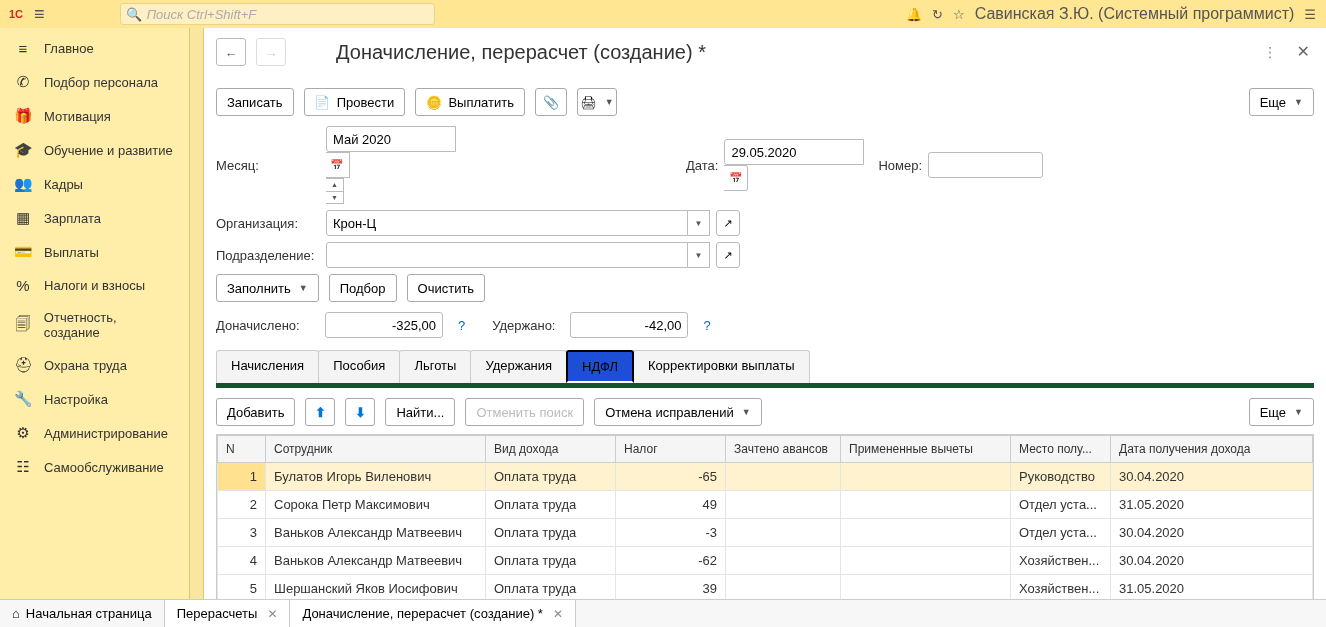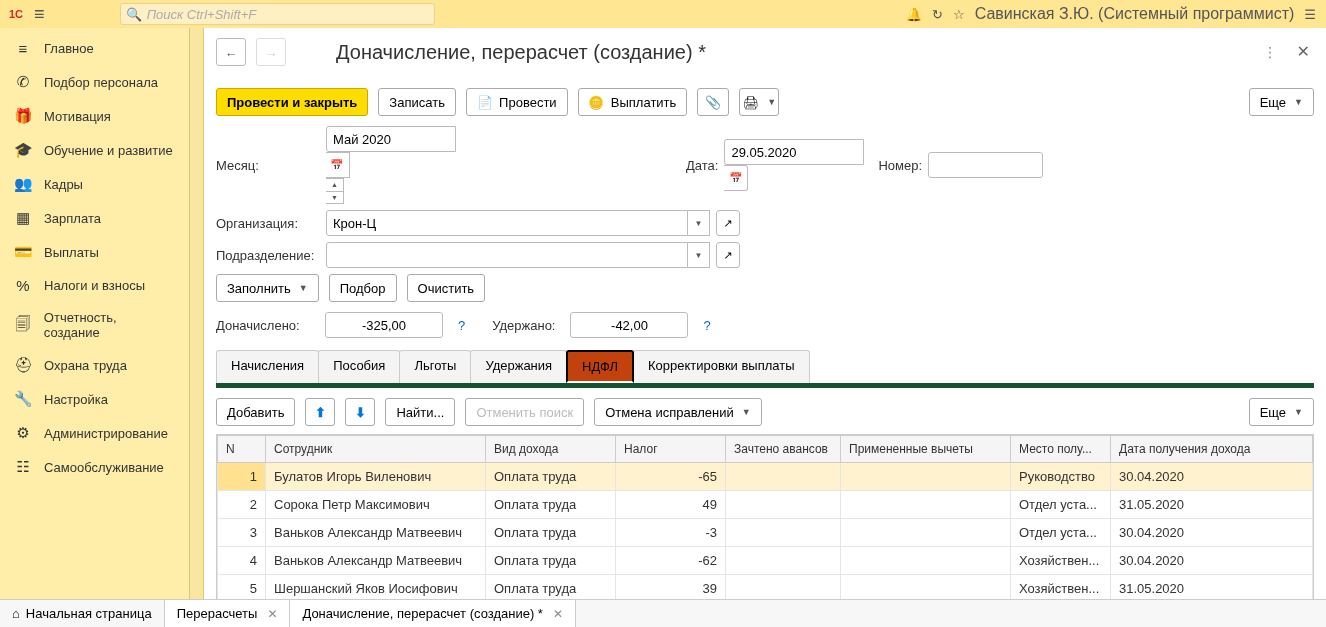--- a/index.html
+++ b/index.html
@@ -46,25 +46,25 @@
   .di { width: 140px; border-radius: 3px 0 0 3px; }
   .num-lbl { margin-left: 14px; margin-right: 6px; }
   .ni { width: 115px; border-radius: 3px; }
   .org-group { display: flex; }
   .oi { width: 362px; border-radius: 3px 0 0 3px; }
   .dd-btn { width: 22px; height: 26px; border: 1px solid #bbb; border-left: none; background: #fff; display: flex; align-items: center; justify-content: center; cursor: pointer; font-size: 8px; color: #555; }
   .ext-btn { width: 24px; height: 26px; border: 1px solid #bbb; border-radius: 3px; margin-left: 6px; background: #fff; display: flex; align-items: center; justify-content: center; cursor: pointer; font-size: 11px; }
   .btn-row { display: flex; gap: 10px; margin-bottom: 10px; }
   .sum-row { display: flex; align-items: center; gap: 15px; margin-bottom: 12px; }
   .sum-row .sl { color: #333; }
-  .sum-row .sv { width: 118px; height: 26px; border: 1px solid #bbb; padding: 0 6px; display: flex; align-items: center; justify-content: center; border-radius: 3px; }
+  .sum-row .sv { width: 118px; height: 26px; border: 1px solid #bbb; padding: 0 6px; display: flex; align-items: center; justify-content: flex-end; border-radius: 3px; }
   .q { color: #0066cc; cursor: pointer; margin-right: 12px; }
   .tabs { display: flex; border-bottom: 5px solid #14532d; }
   .tab { padding: 7px 14px; border: 1px solid #ccc; border-bottom: none; background: #f4f4f4; cursor: pointer; margin-right: -1px; border-radius: 3px 3px 0 0; }
-  .tab.active { background: #c2410c; border: 2px solid #000; border-bottom: 2px solid #fff; position: relative; z-index: 1; font-weight: normal; }
+  .tab.active { background: #1d4ed8; border: 2px solid #000; border-bottom: 2px solid #fff; position: relative; z-index: 1; font-weight: normal; }
   .tab-toolbar { display: flex; gap: 10px; margin-top: 10px; align-items: center; }
   .btn.arrow-blue { color: #0077dd; font-weight: bold; width: 30px; padding: 0; justify-content: center; }
   .btn.disabled { color: #bbb; cursor: default; }
   .table-wrap { margin-top: 8px; border: 1px solid #ccc; }
   table { border-collapse: collapse; width: 100%; }
   th { background: #f5f5f5; border: 1px solid #ccc; padding: 6px 8px; text-align: left; font-weight: normal; color: #333; font-size: 12px; }
   td { border: 1px solid #e5e5e5; padding: 6px 8px; font-size: 13px; color: #333; }
   td.num { text-align: right; }
   tbody tr.sel td { background: #fff3cf; }
   tbody tr.sel td:first-child { background: #ffe18f; }
@@ -161,23 +161,20 @@
 
     <div class="doc-header">
       <div class="nav-btn">←</div>
       <div class="nav-btn disabled">→</div>
       <div class="doc-title">Доначисление, перерасчет (создание) *</div>
     </div>
     <span class="more-dots">⋮</span>
     <span class="close-x">✕</span>
 
     <div class="toolbar">
-      <div class="btn yellow">
-          <span>Провести и закрыть</span>
-        </div>
       <div class="btn">
           <span>Записать</span>
         </div>
       <div class="btn">
           <span>📄</span>
           <span>Провести</span>
         </div>
       <div class="btn">
           <span>🪙</span>
           <span>Выплатить</span>

